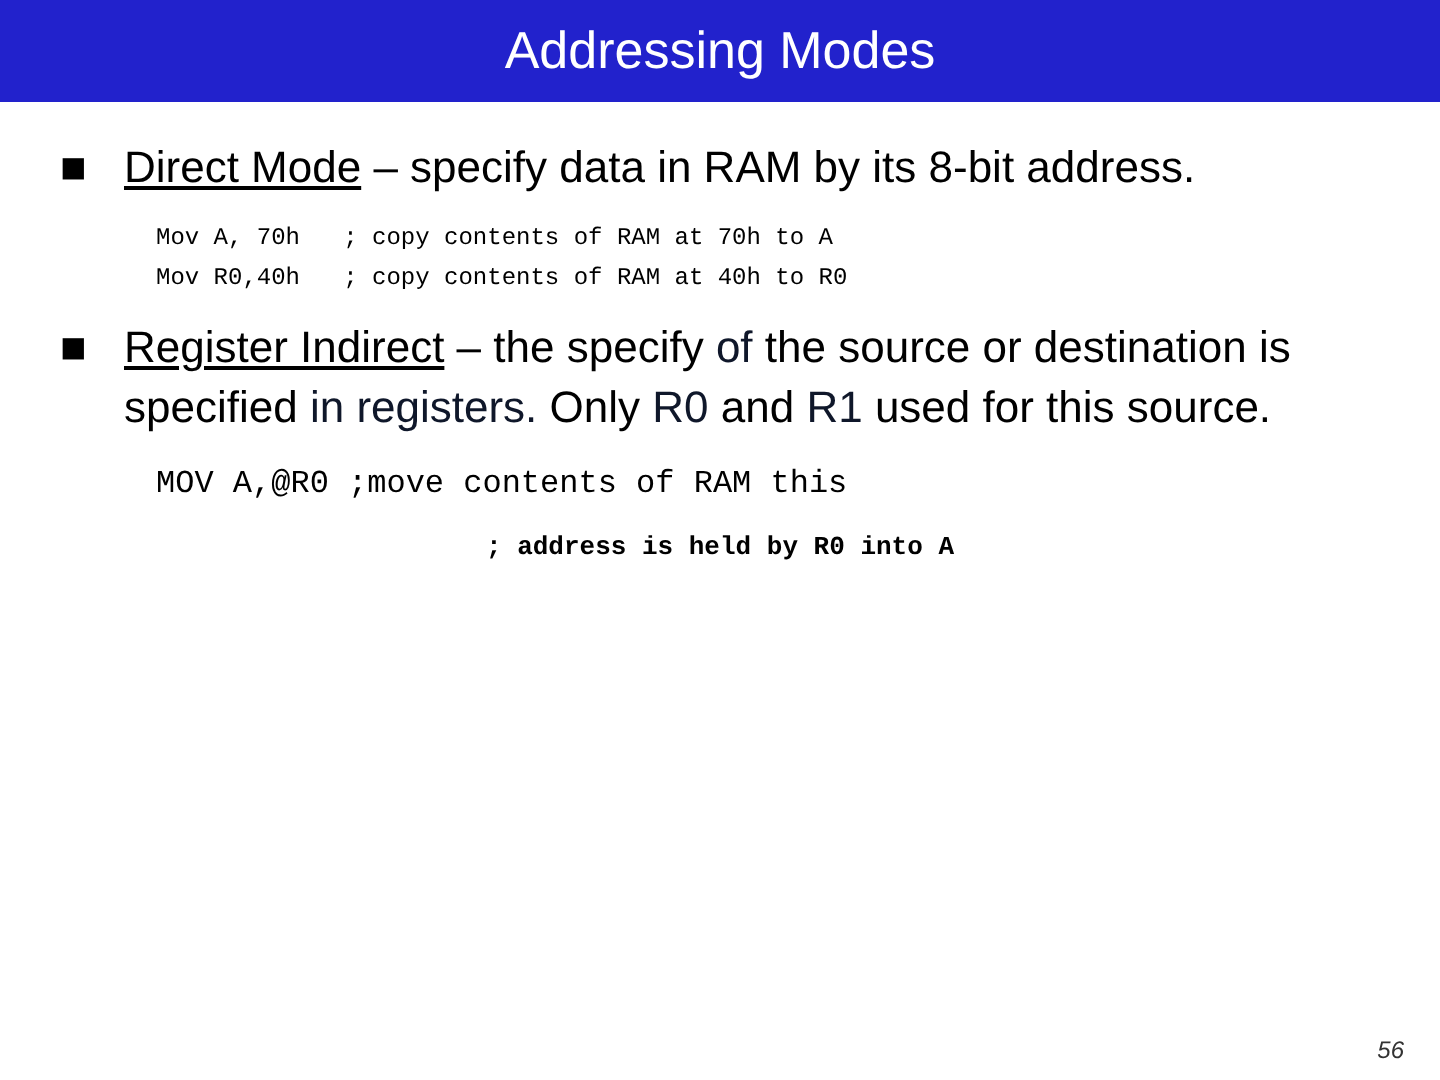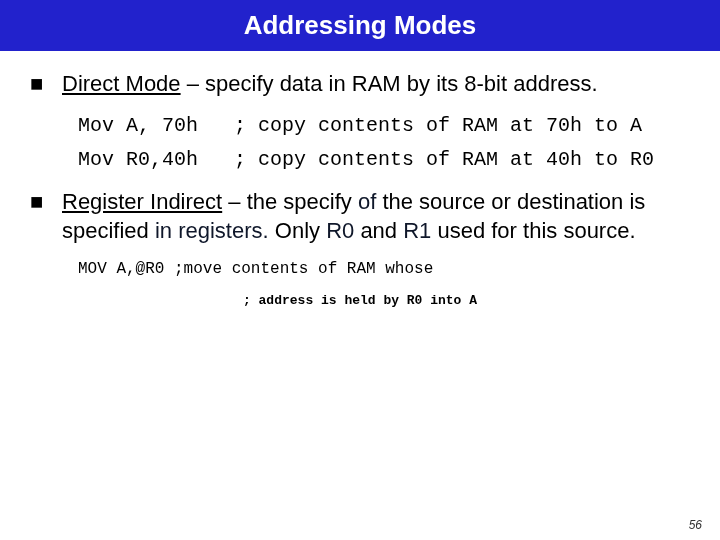--- a/index.html
+++ b/index.html
@@ -10,21 +10,21 @@
       font-family: Arial, sans-serif;
       overflow: hidden;
       position: relative;
     }
     .header {
       background: #2222cc;
       color: #fff;
       text-align: center;
       padding: 10px 0;
       font-size: 26px;
-      font-weight: bold;
+      font-weight: normal;
       width: 100%;
     }
     .content {
       padding: 18px 30px 10px 30px;
     }
     .bullet-section {
       display: flex;
       align-items: flex-start;
       margin-bottom: 10px;
     }
@@ -42,21 +42,21 @@
       color: #000;
     }
     .underline {
       text-decoration: underline;
     }
     .red {
       color: #0f172a;
     }
     .code-block {
       font-family: 'Courier New', Courier, monospace;
-      font-size: 20px;
+      font-size: 12px;
       margin: 10px 0 10px 48px;
       color: #000;
       line-height: 1.7;
     }
     .code-block-bottom {
       font-family: 'Courier New', Courier, monospace;
       font-size: 16px;
       margin: 10px 0 10px 48px;
       color: #000;
       line-height: 1.7;
@@ -100,20 +100,20 @@
   </div>
 
   <div class="bullet-section" style="margin-top:8px;">
     <span class="bullet">■</span>
     <div class="bullet-text">
       <span class="underline">Register Indirect</span><span> – the specify </span><span class="red">of</span><span> the source or destination is specified </span><span class="red">in registers.</span><span> Only </span><span class="red">R0</span><span> and </span><span class="red">R1</span><span> used for this source.</span>
     </div>
   </div>
 
   <div class="code-block-bottom">
-    <div>MOV A,@R0  ;move contents of RAM whose</div>
+    <div>MOV A,@R0  ;move contents of RAM this</div>
   </div>
 
   <div class="bold-italic-code">; address is held by R0 into A</div>
 
 </div>
 
 <div class="page-number">56</div>
 
 </body></html>

